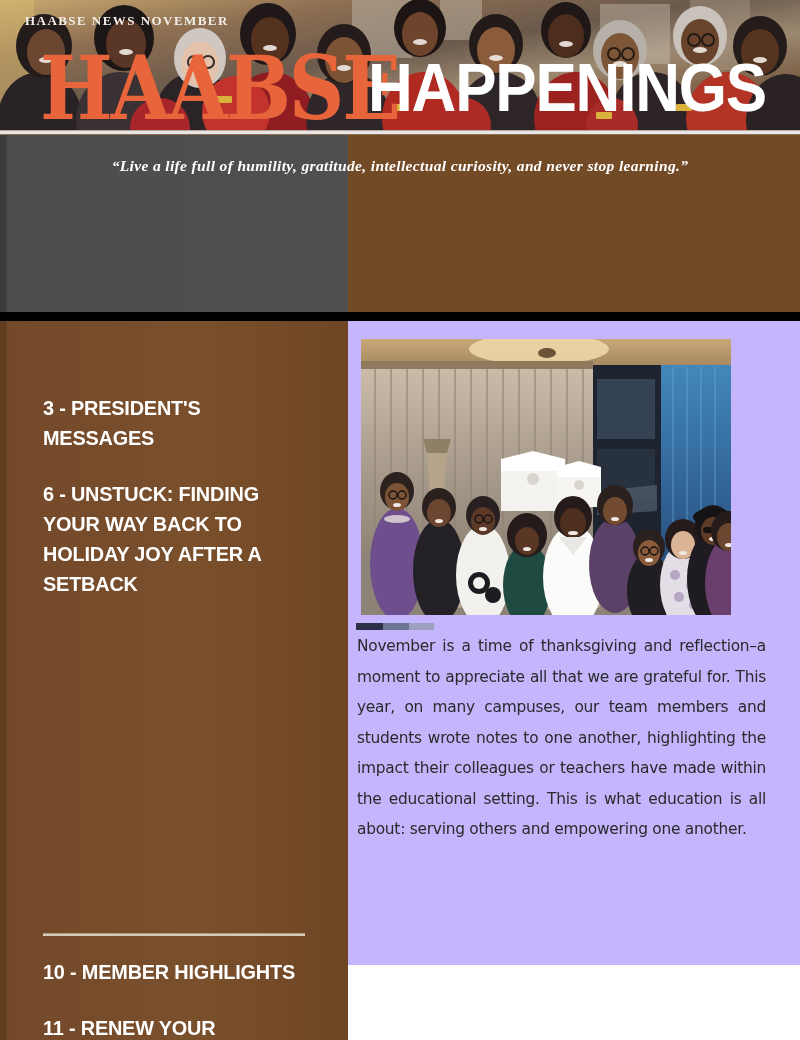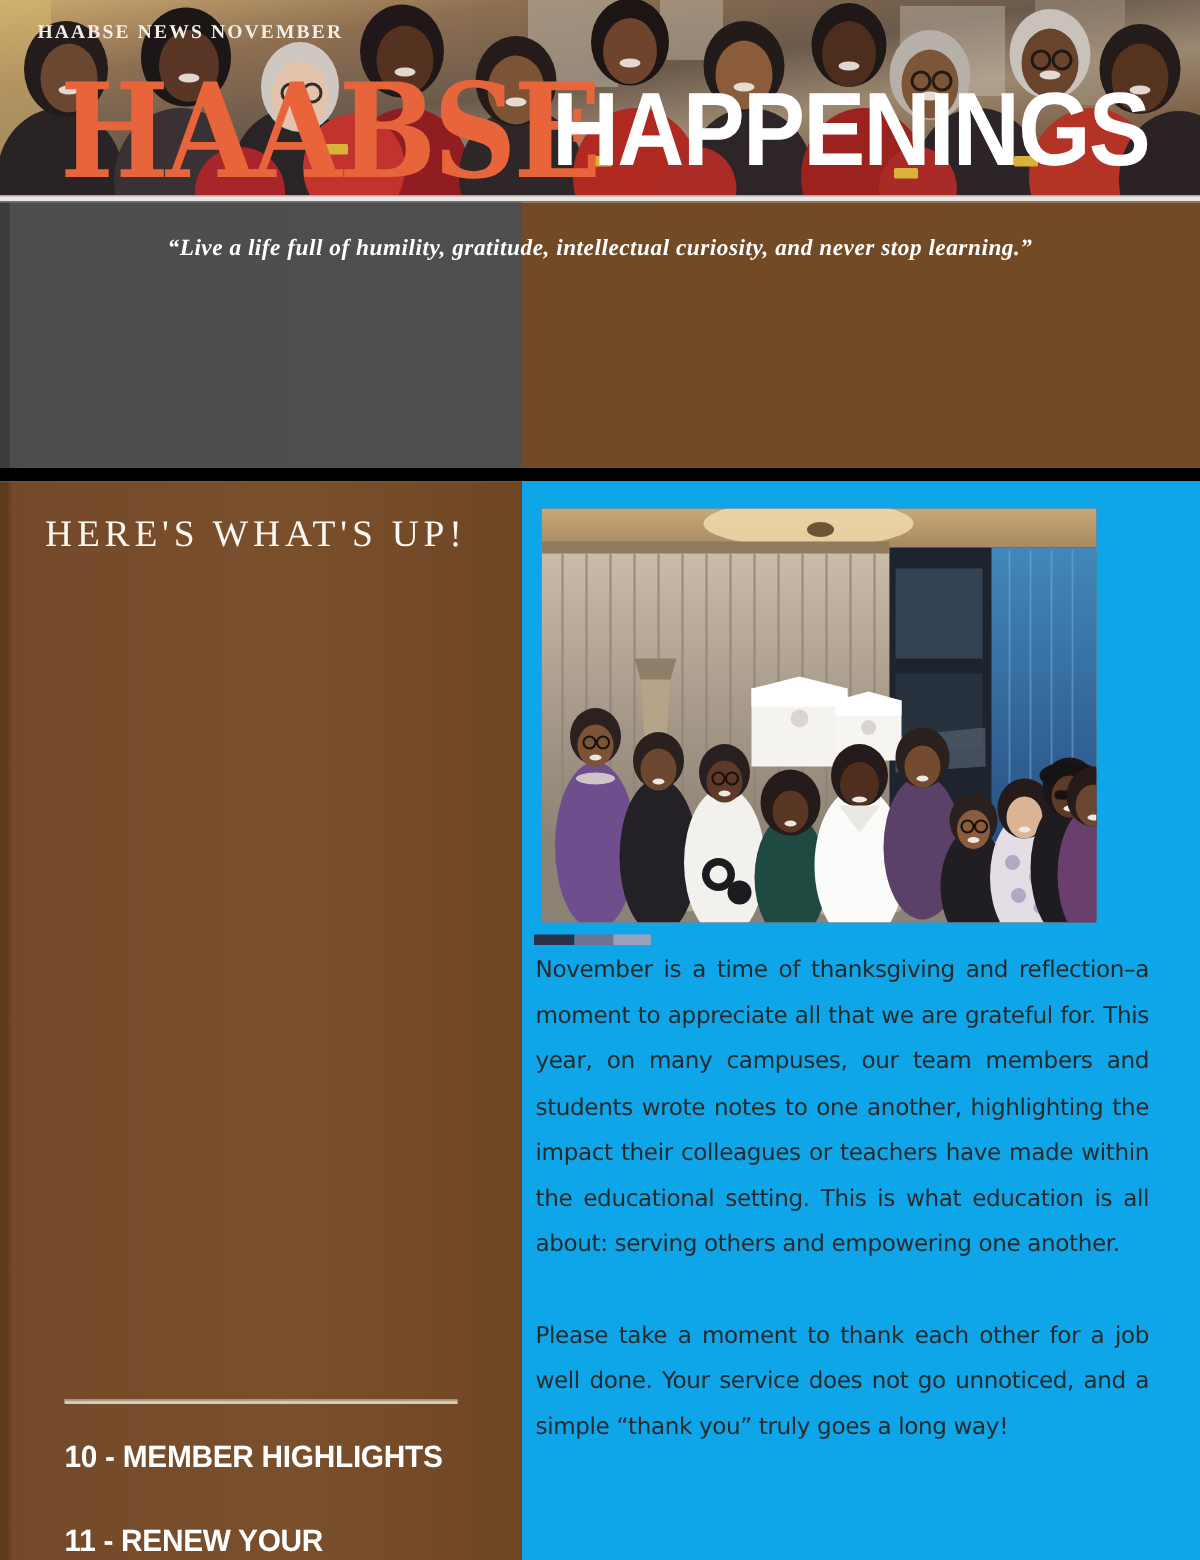--- a/index.html
+++ b/index.html
@@ -151,22 +151,22 @@
   }
 
   .toc-list-lower {
     position:absolute; left:43px; top:636px;
     width:290px;
   }
 
   
   .content {
     position:absolute; left:348px; top:321px;
-    width:452px; height:719px;
-    background:#0ea5e9;
+    width:452px; height:644px;
+    background:#c4b5fd;
   }
 
   .photo-group {
     position:absolute; left:13px; top:18px;
     width:370px; height:276px;
     overflow:hidden;
     background:#8d7f74;
   }
   .photo-group svg { display:block; width:370px; height:276px; }
 
@@ -303,22 +303,25 @@
     <div class="mh-right"></div>
   </div>
   <div class="kicker">HAABSE NEWS NOVEMBER</div>
   <div class="logo-word">HAABSE</div>
   <div class="title-word">HAPPENINGS</div>
   <div class="quote-line">“Live a life full of humility, gratitude, intellectual curiosity, and never stop learning.”</div>
   <div class="black-bar"></div>
 
   <div class="sidebar">
 
-    <div class="toc-heading">HERE'S WHAT'S UP!</div>
-
+
+    <div class="toc-list">
+      <div class="toc-item">3 - PRESIDENT'S MESSAGES</div>
+      <div class="toc-item">6 - UNSTUCK: FINDING YOUR WAY BACK TO HOLIDAY JOY AFTER A SETBACK</div>
+    </div>
 
     <div class="toc-divider"></div>
 
     <div class="toc-list-lower">
       <div class="toc-item">10 - MEMBER HIGHLIGHTS</div>
       <div class="toc-item">11 - RENEW YOUR MEMBERSHIP</div>
 
     </div>
 
   </div>
@@ -480,17 +483,16 @@
 
     <div class="accent-bars">
       <span class="ab1"></span>
       <span class="ab2"></span>
       <span class="ab3"></span>
     </div>
 
     <div class="body-copy">
       <p>November is a time of thanksgiving and reflection–a moment to appreciate all that we are grateful for. This year, on many campuses, our team members and students wrote notes to one another, highlighting the impact their colleagues or teachers have made within the educational setting. This is what education is all about: serving others and empowering one another.</p>
       <div class="para-gap"></div>
-      <p class="last">Please take a moment to thank each other for a job well done. Your service does not go unnoticed, and a simple “thank you” truly goes a long way!</p>
     </div>
   </div>
 
 </div>
 
 </body></html>

